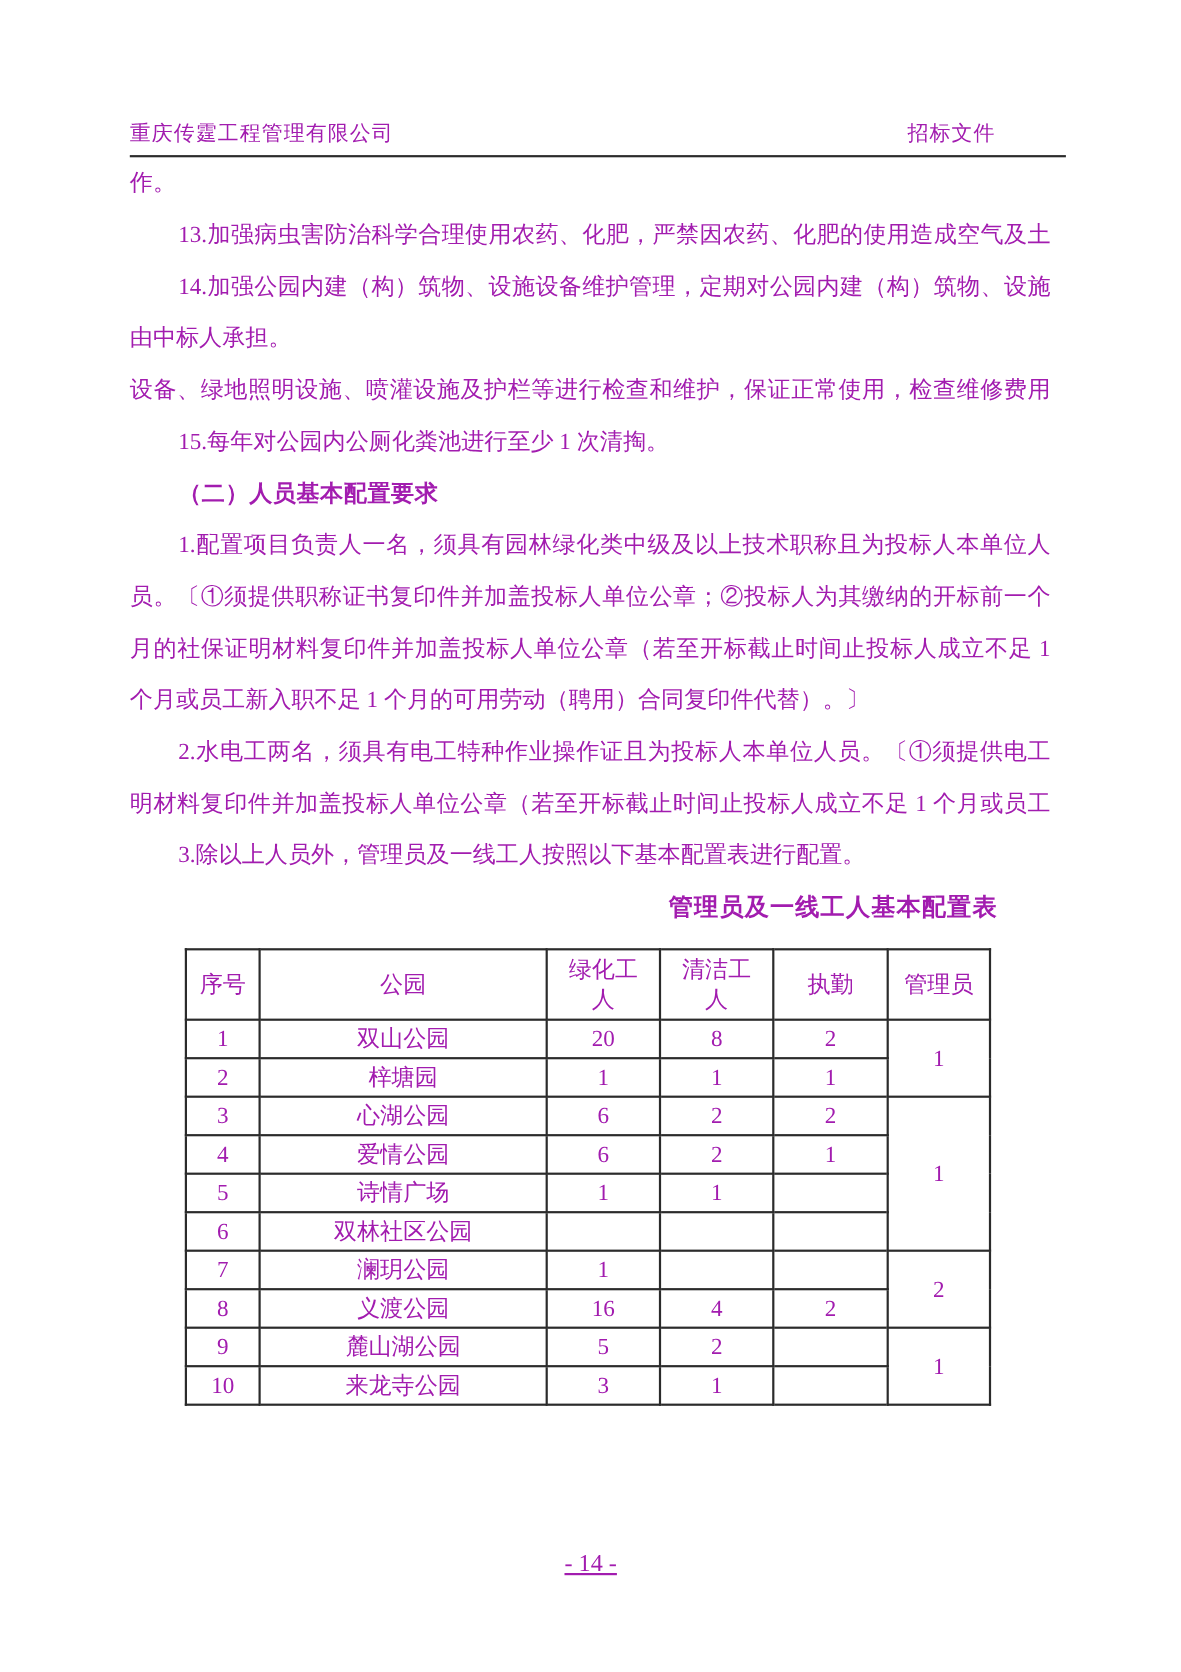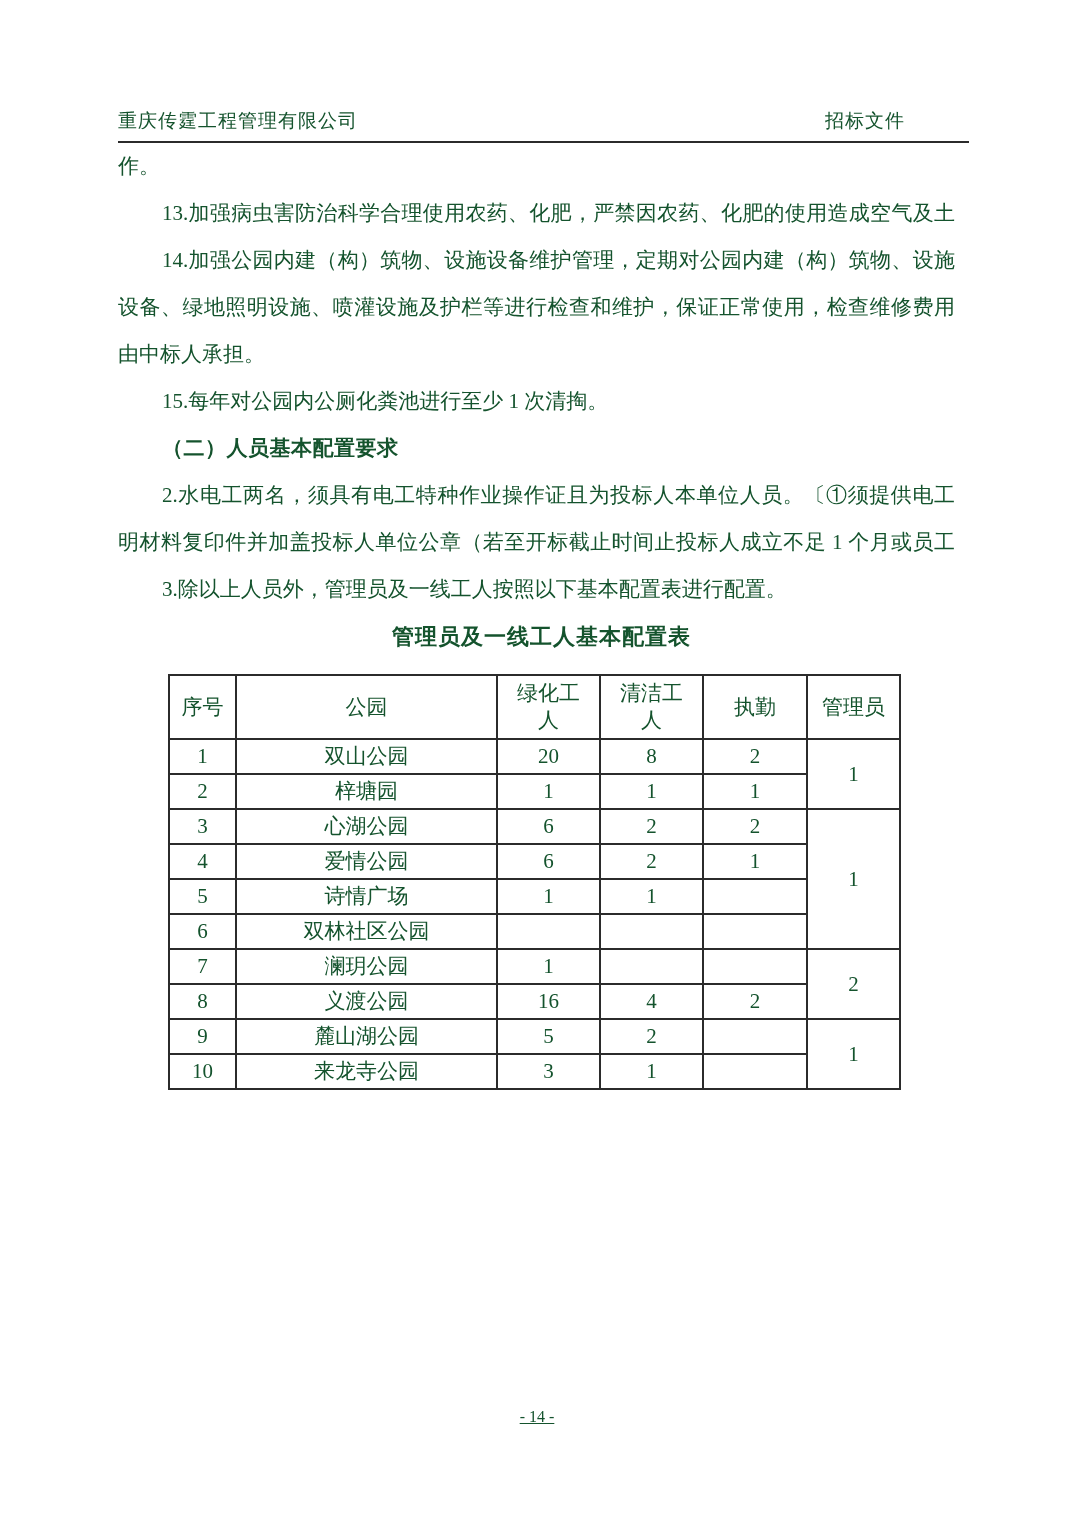--- a/index.html
+++ b/index.html
@@ -3,21 +3,21 @@
 <meta charset="utf-8">
 <style>
   html, body { margin: 0; padding: 0; background: #e8e8e8; }
   .page {
     position: relative;
     width: 1074px;
     height: 1520px;
     margin: 0 auto;
     background: #ffffff;
     font-family: "Liberation Serif", "DejaVu Serif", serif;
-    color: #14532d;
+    color: #a21caf;
     overflow: hidden;
   }
   
   .page-header {
     position: absolute;
     left: 118px;
     top: 108px;
     width: 851px;
     display: flex;
     justify-content: space-between;
@@ -49,21 +49,21 @@
   .line.last   { text-align-last: left; }
   .line.indent { padding-left: 44px; }
   .line.heading { font-weight: bold; letter-spacing: 0.5px; }
 
   
   .table-title {
     width: 731px;
     margin-left: 58px;
     height: 47px;
     line-height: 47px;
-    text-align: center;
+    text-align: right;
     font-weight: bold;
     font-size: 22px;
     letter-spacing: 1px;
   }
   table.config {
     border-collapse: collapse;
     margin-left: 50px;
     margin-top: 14px;
     table-layout: fixed;
   }
@@ -86,21 +86,21 @@
     line-height: 33px;
   }
 
   
   .page-footer {
     position: absolute;
     top: 1408px;
     left: 0;
     width: 1074px;
     text-align: center;
-    font-size: 16px;
+    font-size: 22px;
     text-decoration: underline;
   }
 </style>
 </head>
 <body>
 
 <div class="page">
 
   <div class="page-header">
     <span>重庆传霆工程管理有限公司</span>
@@ -110,28 +110,34 @@
   <div class="content">
     <div id="document-body">
         <div class="para">
           <div class="line last">作。</div>
         </div>
         <div class="para">
           <div class="line indent">13.加强病虫害防治科学合理使用农药、化肥，严禁因农药、化肥的使用造成空气及土</div>
         </div>
         <div class="para">
           <div class="line indent">14.加强公园内建（构）筑物、设施设备维护管理，定期对公园内建（构）筑物、设施</div>
+          <div class="line last">由中标人承担。</div>
           <div class="line">设备、绿地照明设施、喷灌设施及护栏等进行检查和维护，保证正常使用，检查维修费用</div>
-          <div class="line last">由中标人承担。</div>
         </div>
         <div class="para">
           <div class="line indent last">15.每年对公园内公厕化粪池进行至少 1 次清掏。</div>
         </div>
         <div class="para">
           <div class="line indent last heading">（二）人员基本配置要求</div>
+        </div>
+        <div class="para">
+          <div class="line indent">1.配置项目负责人一名，须具有园林绿化类中级及以上技术职称且为投标人本单位人</div>
+          <div class="line">员。〔①须提供职称证书复印件并加盖投标人单位公章；②投标人为其缴纳的开标前一个</div>
+          <div class="line">月的社保证明材料复印件并加盖投标人单位公章（若至开标截止时间止投标人成立不足 1</div>
+          <div class="line last">个月或员工新入职不足 1 个月的可用劳动（聘用）合同复印件代替）。〕</div>
         </div>
         <div class="para">
           <div class="line indent">2.水电工两名，须具有电工特种作业操作证且为投标人本单位人员。〔①须提供电工</div>
           <div class="line">明材料复印件并加盖投标人单位公章（若至开标截止时间止投标人成立不足 1 个月或员工</div>
         </div>
         <div class="para">
           <div class="line indent last">3.除以上人员外，管理员及一线工人按照以下基本配置表进行配置。</div>
         </div>
       </div>
 

